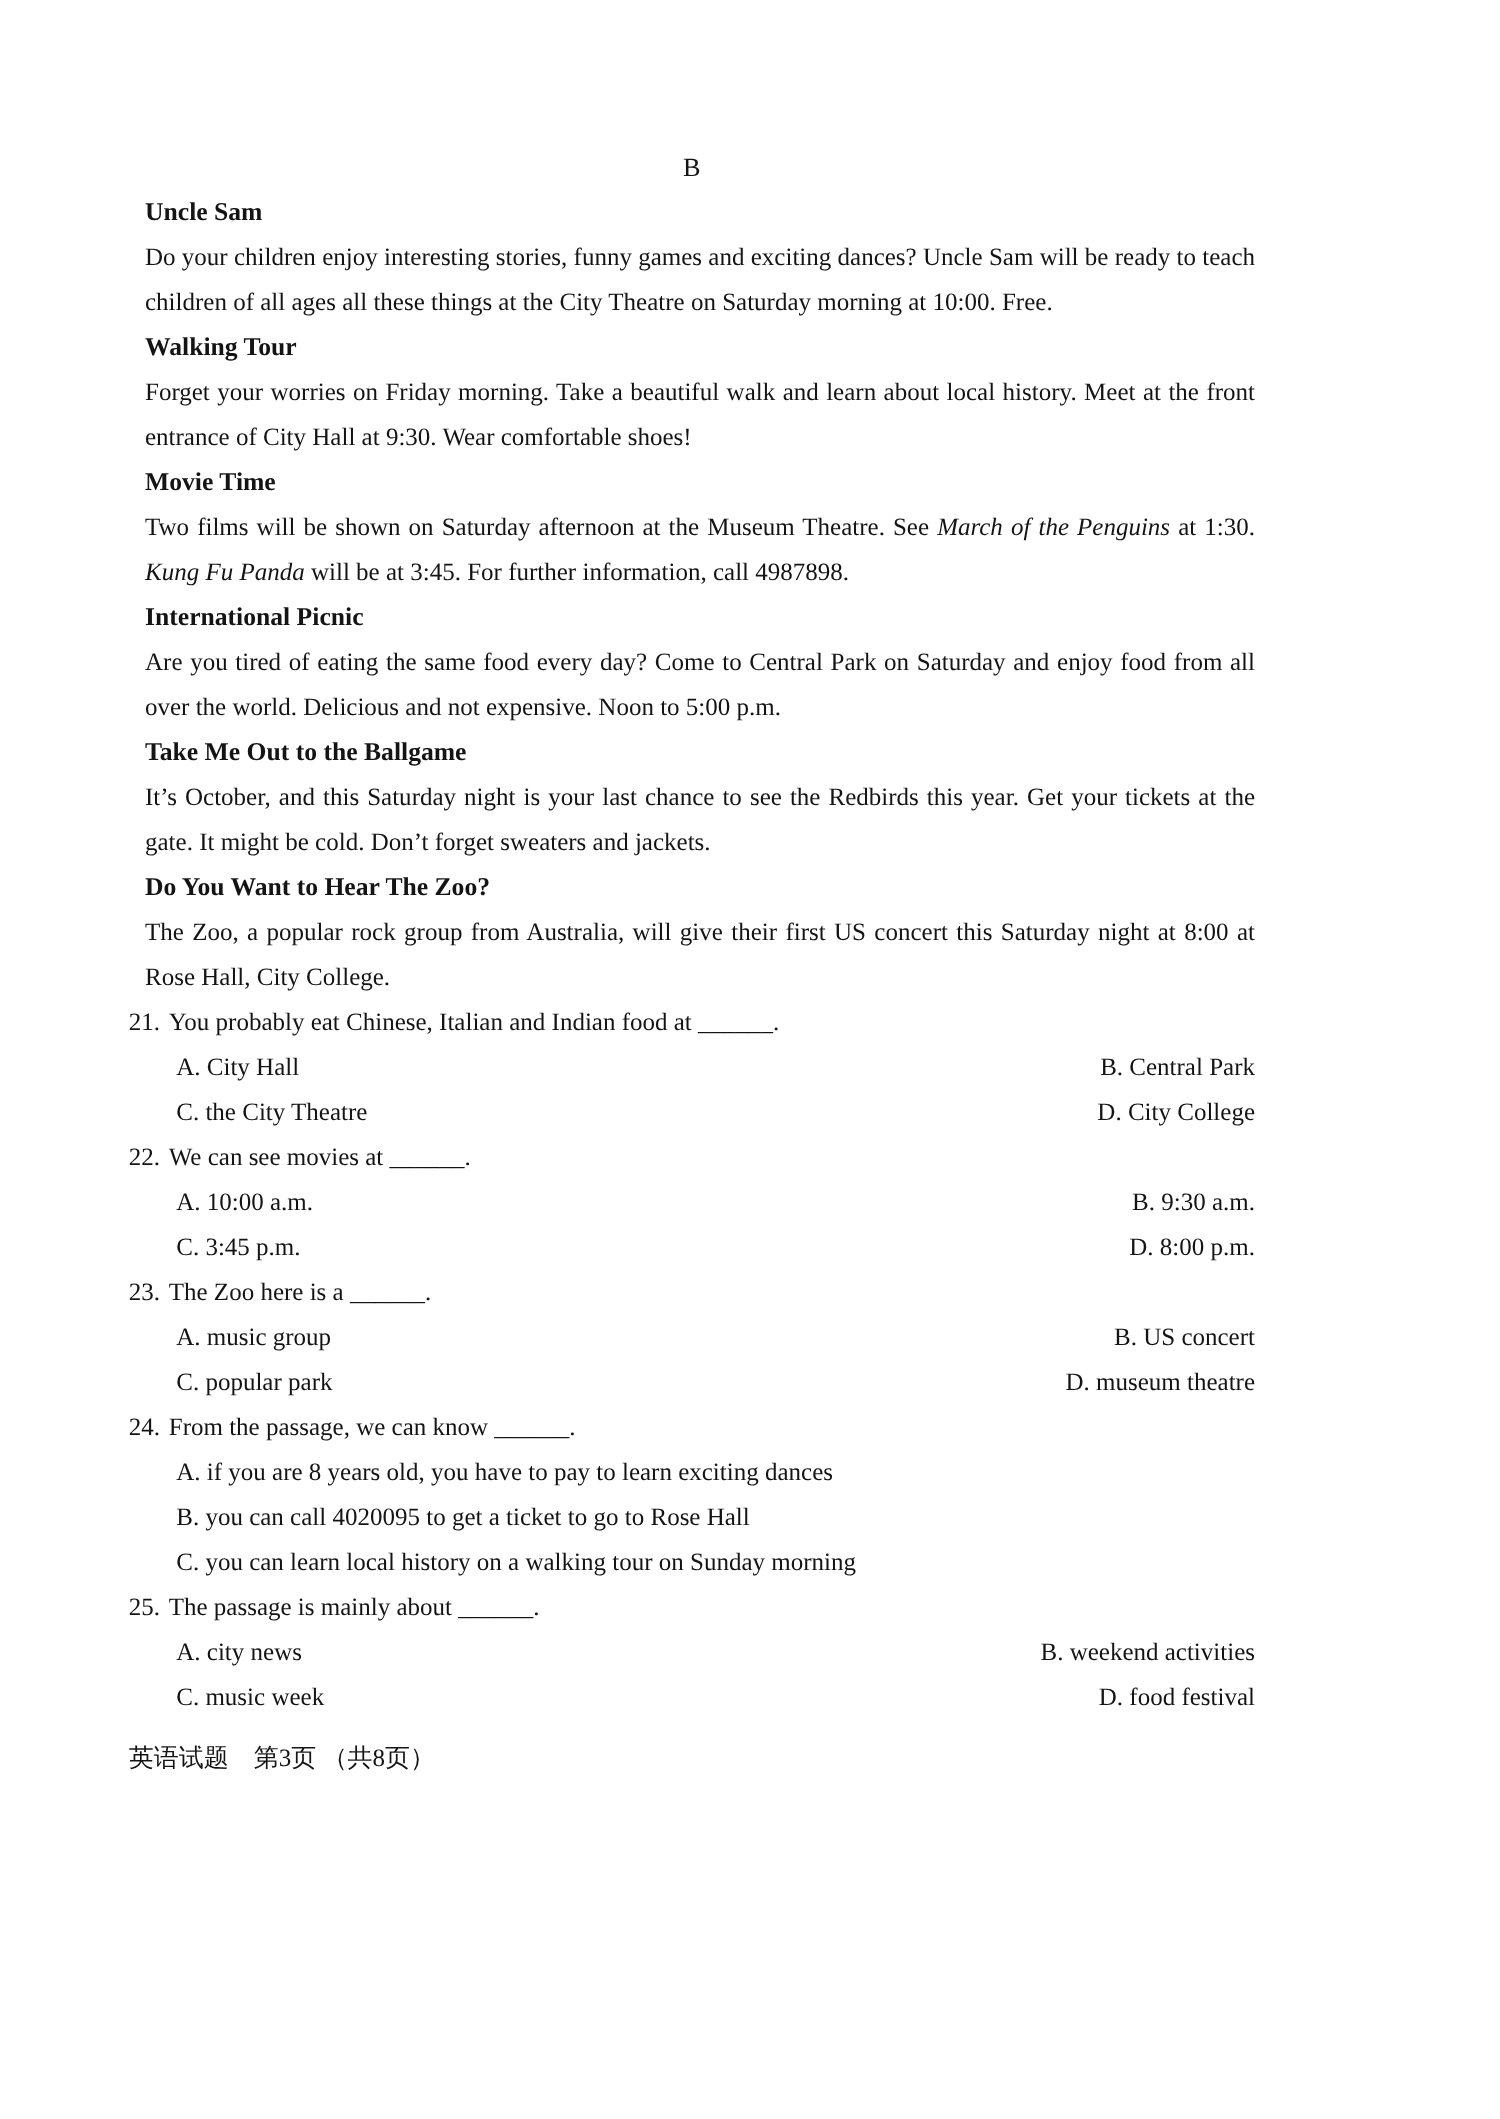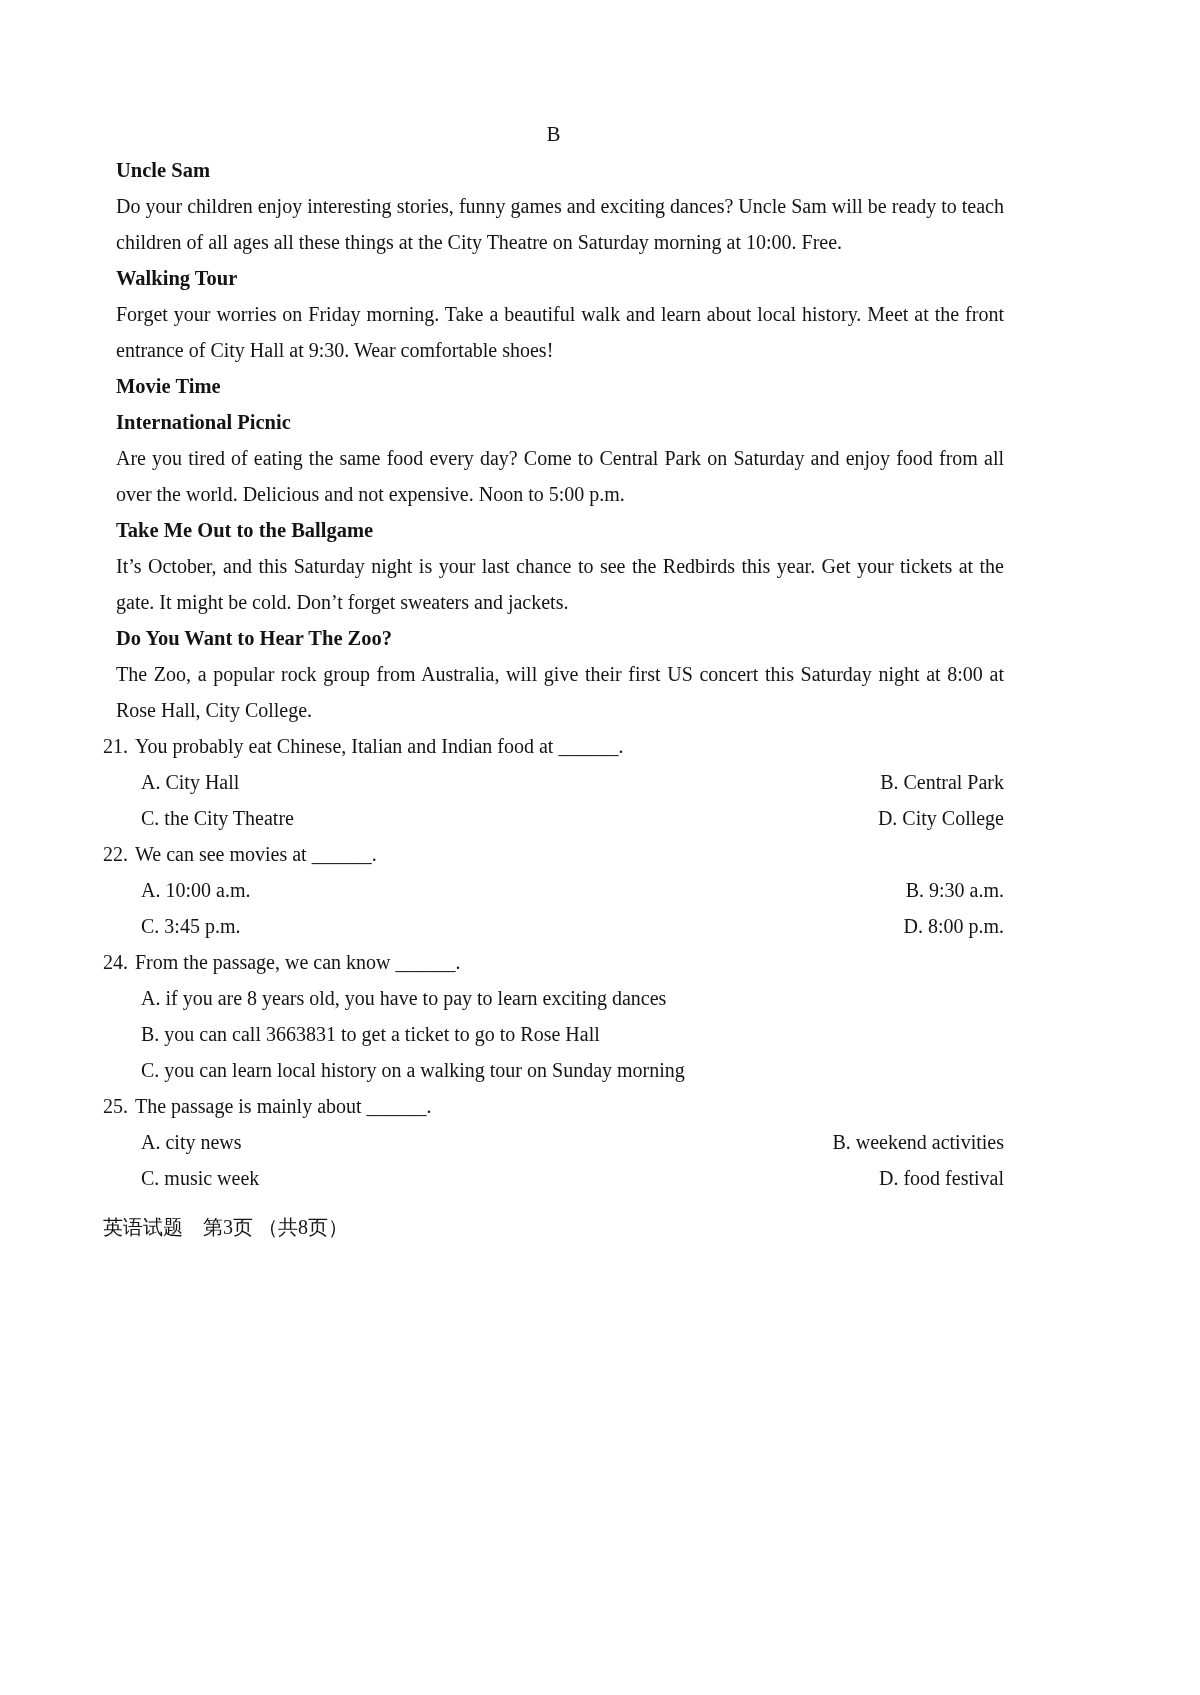--- a/index.html
+++ b/index.html
@@ -57,20 +57,21 @@
 
   <div class="section-label">B</div>
 
   <div class="passage-heading">Uncle Sam</div>
   <p class="passage-body">Do your children enjoy interesting stories, funny games and exciting dances? Uncle Sam will be ready to teach children of all ages all these things at the City Theatre on Saturday morning at 10:00. Free.</p>
 
   <div class="passage-heading">Walking Tour</div>
   <p class="passage-body">Forget your worries on Friday morning. Take a beautiful walk and learn about local history. Meet at the front entrance of City Hall at 9:30. Wear comfortable shoes!</p>
 
   <div class="passage-heading">Movie Time</div>
+  <p class="passage-body"><span>Two films will be shown on Saturday afternoon at the Museum Theatre. See </span><span class="italic">March of the Penguins</span><span> at 1:30. </span><span class="italic">Kung Fu Panda</span><span> will be at 3:45. For further information, call 4987898.</span></p>
 
   <div class="passage-heading">International Picnic</div>
   <p class="passage-body">Are you tired of eating the same food every day? Come to Central Park on Saturday and enjoy food from all over the world. Delicious and not expensive. Noon to 5:00 p.m.</p>
 
   <div class="passage-heading">Take Me Out to the Ballgame</div>
   <p class="passage-body">It’s October, and this Saturday night is your last chance to see the Redbirds this year. Get your tickets at the gate. It might be cold. Don’t forget sweaters and jackets.</p>
 
   <div class="passage-heading">Do You Want to Hear The Zoo?</div>
   <p class="passage-body">The Zoo, a popular rock group from Australia, will give their first US concert this Saturday night at 8:00 at Rose Hall, City College.</p>
 
@@ -91,25 +92,36 @@
     <div class="opts-2col">
       <div class="opt opt-a">A. 10:00 a.m.</div>
       <div class="opt opt-b">B. 9:30 a.m.</div>
     </div>
     <div class="opts-2col">
       <div class="opt opt-a">C. 3:45 p.m.</div>
       <div class="opt opt-b">D. 8:00 p.m.</div>
     </div>
   </div>
 
+  <div class="question">
+    <div class="question-stem"><span>23.</span><span class="stem-text">The Zoo here is a ______.</span></div>
+    <div class="opts-2col">
+      <div class="opt opt-a">A. music group</div>
+      <div class="opt opt-b">B. US concert</div>
+    </div>
+    <div class="opts-2col">
+      <div class="opt opt-a">C. popular park</div>
+      <div class="opt opt-b">D. museum theatre</div>
+    </div>
+  </div>
 
   <div class="question">
     <div class="question-stem"><span>24.</span><span class="stem-text">From the passage, we can know ______.</span></div>
     <div class="opt-full">A. if you are 8 years old, you have to pay to learn exciting dances</div>
-    <div class="opt-full">B. you can call 3663831 to get a ticket to go to Rose Hall</div>
+    <div class="opt-full">B. you can call 4020095 to get a ticket to go to Rose Hall</div>
     <div class="opt-full">C. you can learn local history on a walking tour on Sunday morning</div>
   </div>
 
   <div class="question">
     <div class="question-stem"><span>25.</span><span class="stem-text">The passage is mainly about ______.</span></div>
     <div class="opts-2col">
       <div class="opt opt-a">A. city news</div>
       <div class="opt opt-b">B. weekend activities</div>
     </div>
     <div class="opts-2col">

